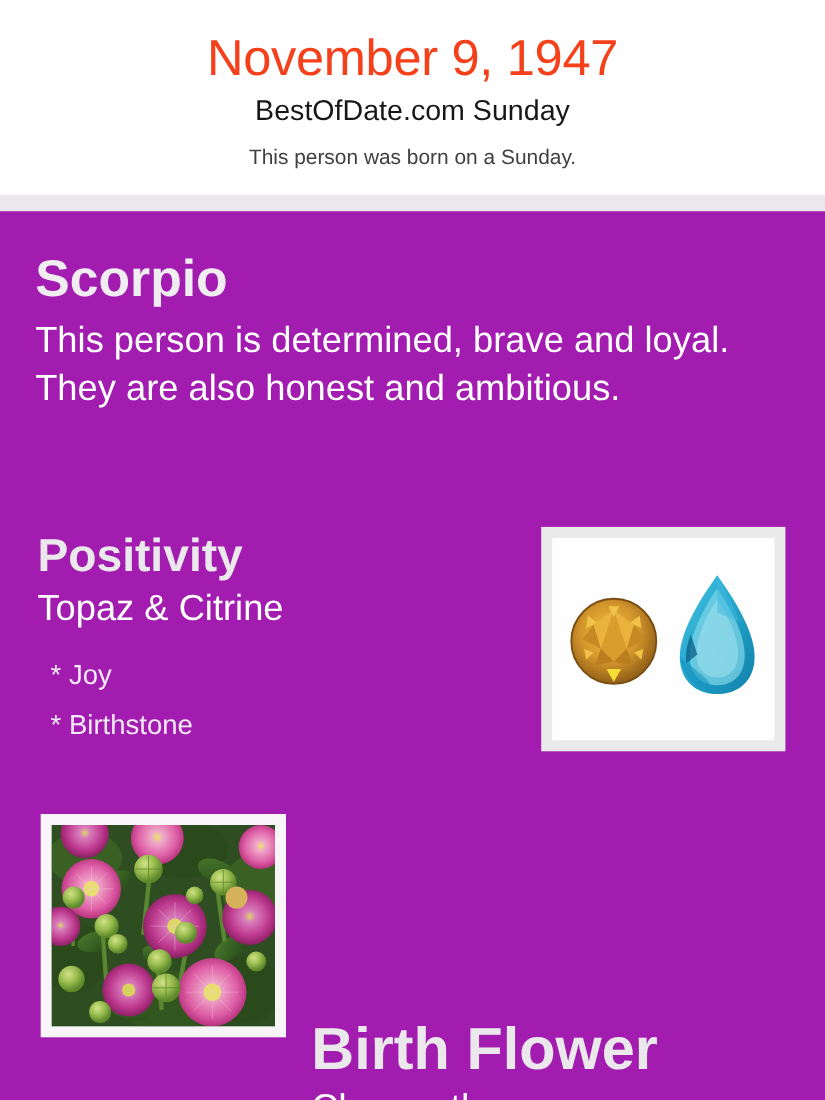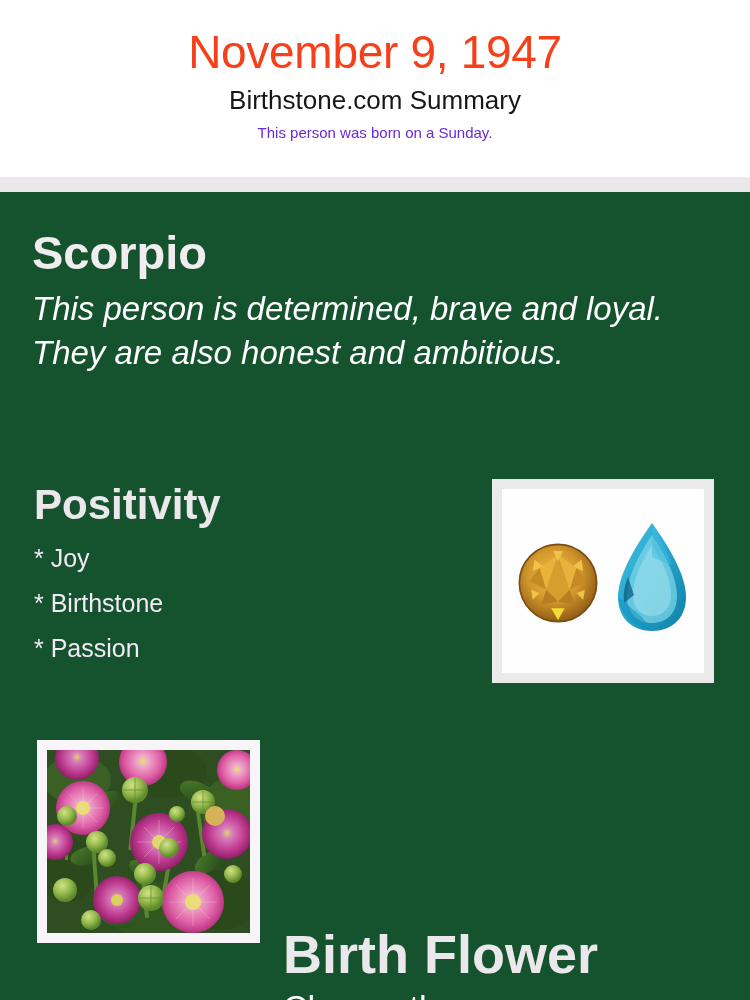--- a/index.html
+++ b/index.html
@@ -43,45 +43,45 @@
   }
   .header-subtitle {
     margin: 0;
     padding-top: 4px;
     font-size: 26px;
     line-height: 32px;
     font-weight: 400;
     color: #171717;
   }
   .header-note {
-    margin: 0;
+    margin: 11px;
     padding-top: 3px;
-    font-size: 15px;
+    font-size: 19px;
     line-height: 28px;
     font-weight: 400;
-    color: #6d28d9;
+    color: #404040;
   }
 
   .divider-band {
     position: absolute;
     left: 0;
     top: 177px;
     width: 750px;
     height: 15px;
     background: #EAE8EA;
   }
 
   
   .body-panel {
     position: absolute;
     left: 0;
     top: 192px;
     width: 750px;
     height: 808px;
-    background: #14532d;
+    background: #a21caf;
   }
 
   
   .zodiac {
     position: absolute;
     left: 32px;
     top: 33px;
     width: 665px;
   }
   .zodiac-name {
@@ -92,21 +92,20 @@
     color: #EFEDEF;
   }
   .zodiac-desc {
     margin: 0;
     padding-top: 6px;
     font-size: 33px;
     line-height: 44px;
     font-weight: 400;
     color: #FFFFFF;
     max-width: 660px;
-    font-style: italic;
   }
 
   
   .stone-block {
     position: absolute;
     left: 34px;
     top: 288px;
     width: 430px;
   }
   .section-heading {
@@ -118,21 +117,21 @@
   }
   .section-value {
     margin: 0;
     padding-top: 2px;
     font-size: 33px;
     line-height: 42px;
     font-weight: 400;
     color: #FFFFFF;
   }
   .trait-list {
-    margin: 0;
+    margin: 12px;
     padding: 6px 0 0 0;
     list-style: none;
   }
   .trait-item {
     font-size: 25px;
     line-height: 45px;
     font-weight: 400;
     color: #F2EAF5;
     white-space: pre;
   }
@@ -204,39 +203,39 @@
     line-height: 46px;
   }
 </style>
 </head>
 <body>
 
 <div class="page">
 
   <div class="header">
     <h1 class="header-title">November 9, 1947</h1>
-    <div class="header-subtitle">Birthstone.com Summary</div>
+    <div class="header-subtitle">BestOfDate.com Sunday</div>
     <div class="header-note">This person was born on a Sunday.</div>
   </div>
 
   <div class="divider-band"></div>
 
   <div class="body-panel">
 
     <div class="zodiac">
       <div class="zodiac-name">Scorpio</div>
       <div class="zodiac-desc">This person is determined, brave and loyal. They are also honest and ambitious.</div>
     </div>
 
     <div class="stone-block">
       <div class="section-heading">Positivity</div>
+      <div class="section-value">Topaz &amp; Citrine</div>
       <ul class="trait-list">
         <li class="trait-item">* Joy</li>
         <li class="trait-item">* Birthstone</li>
-        <li class="trait-item">* Passion</li>
       </ul>
     </div>
 
     <div class="flower-block">
       <div class="section-heading">Birth Flower</div>
       <div class="section-value">Chrysanthemum</div>
 
     </div>
 
   </div>

